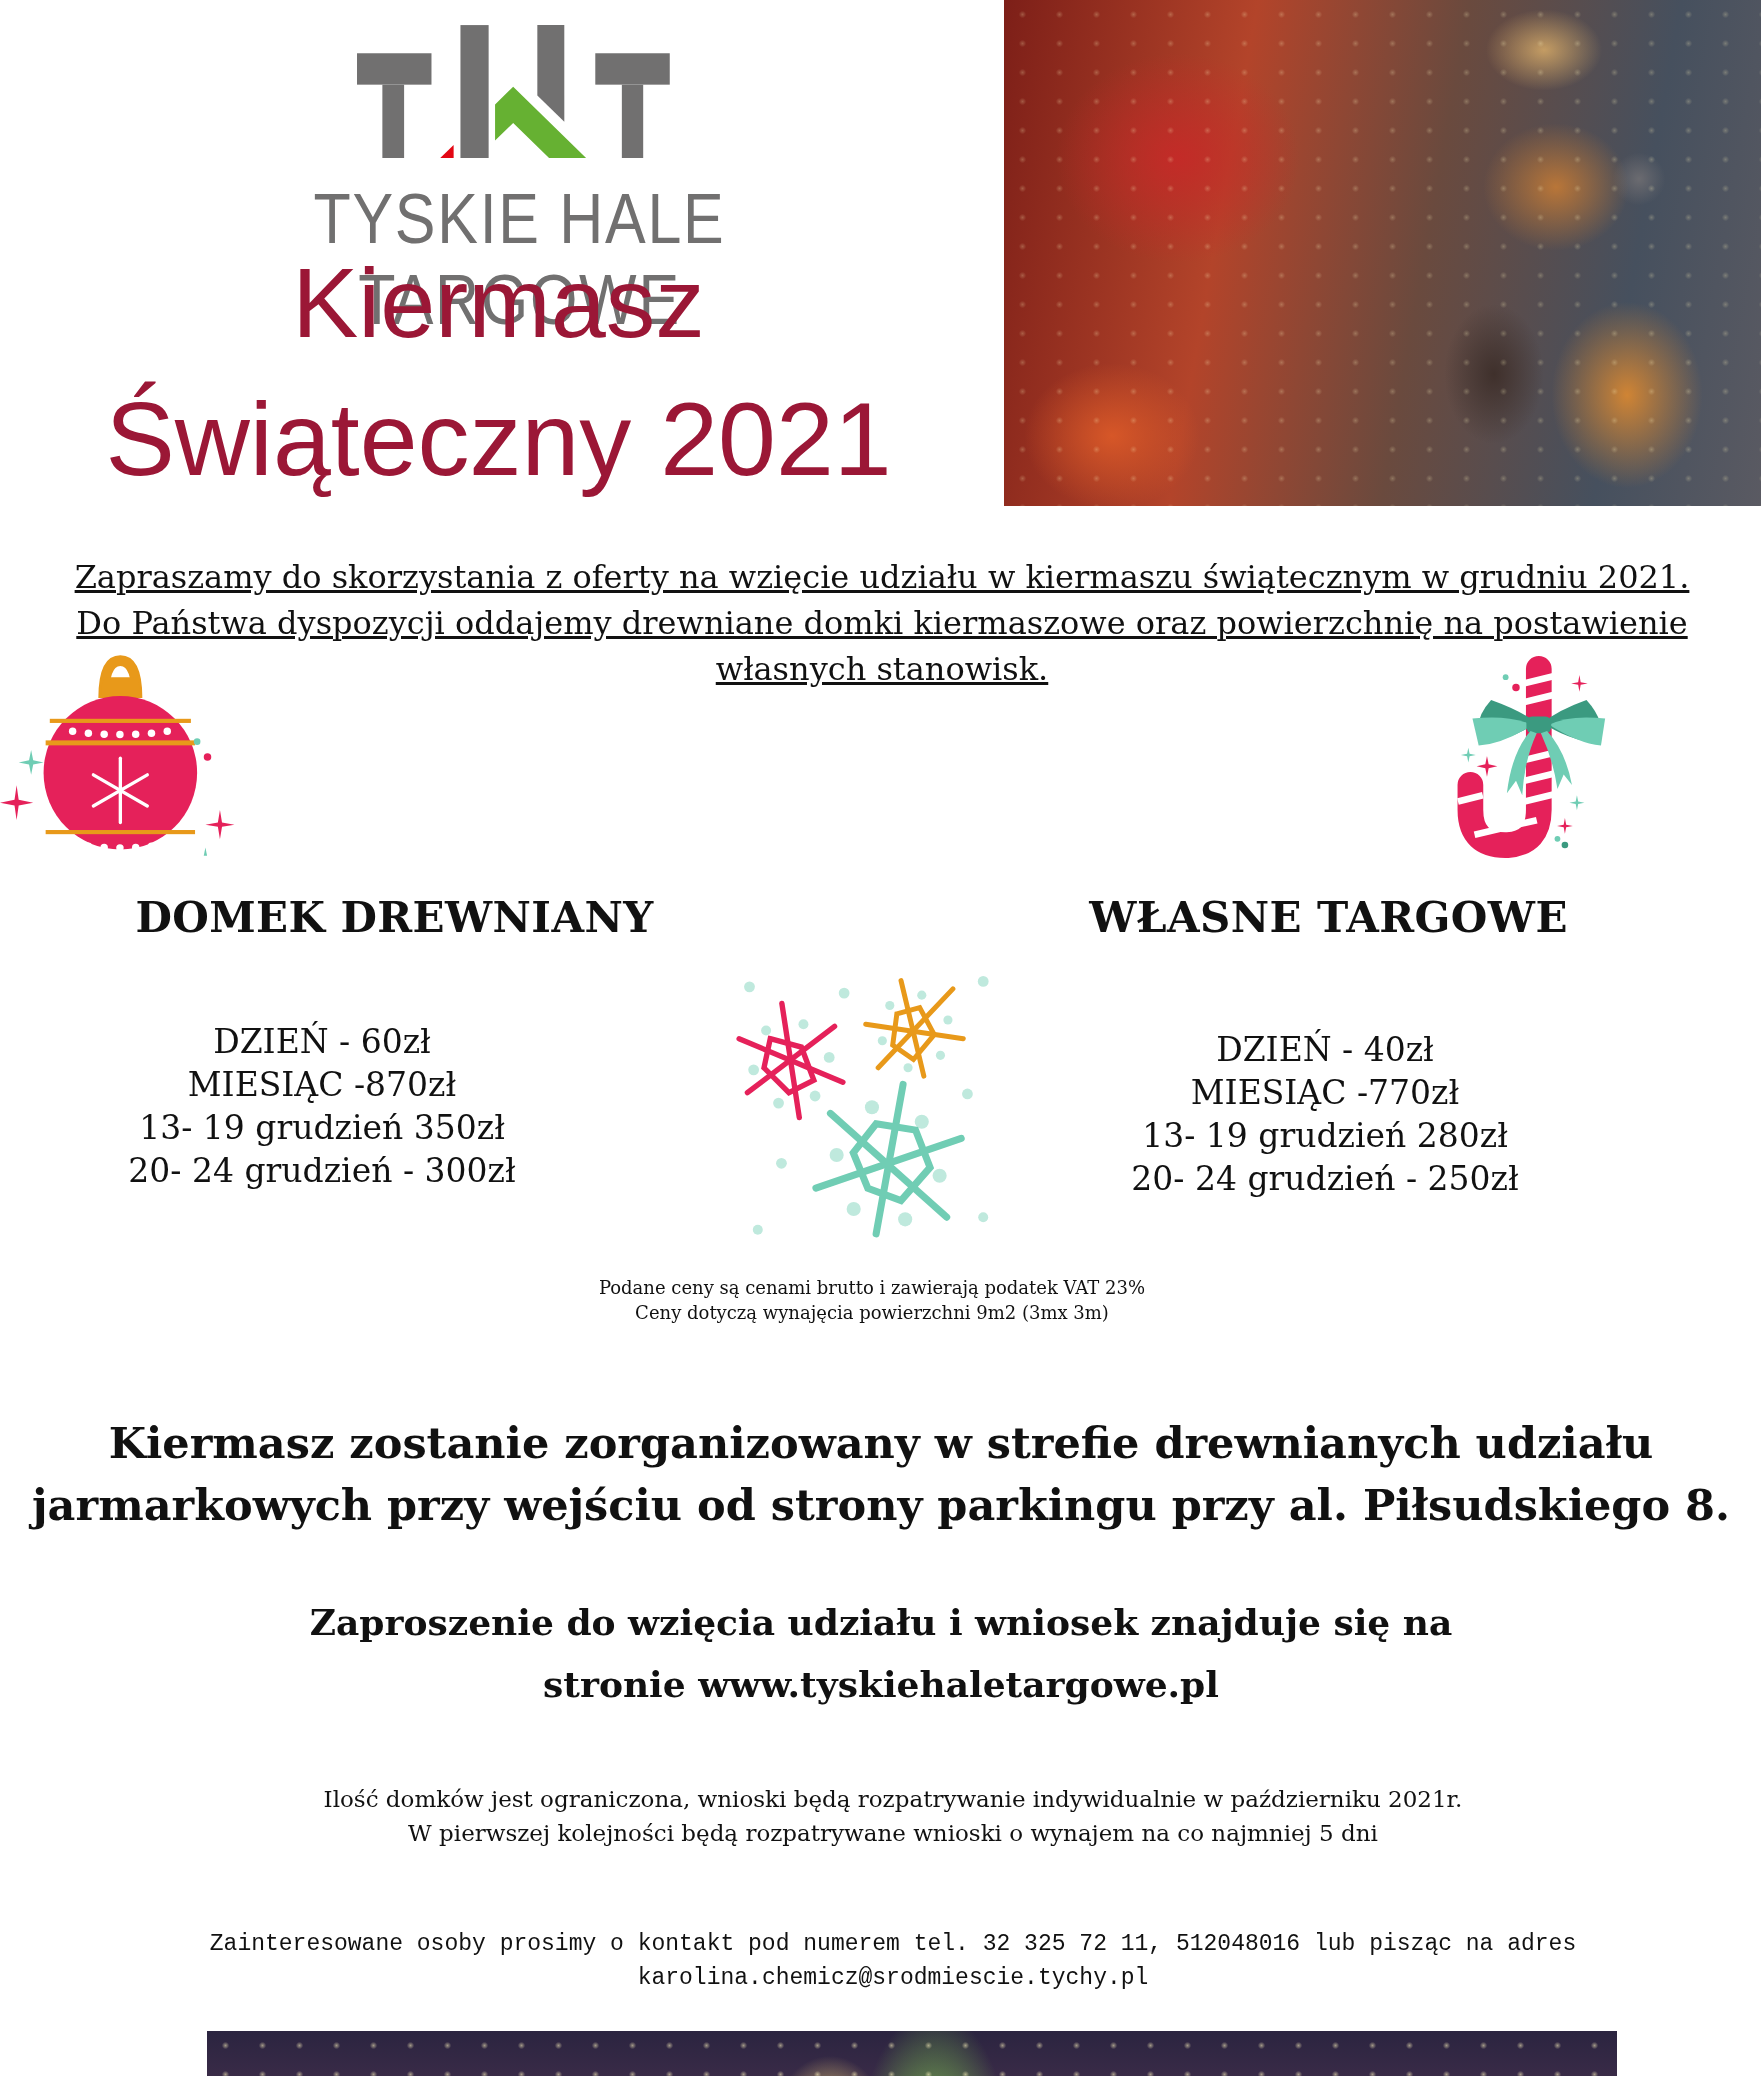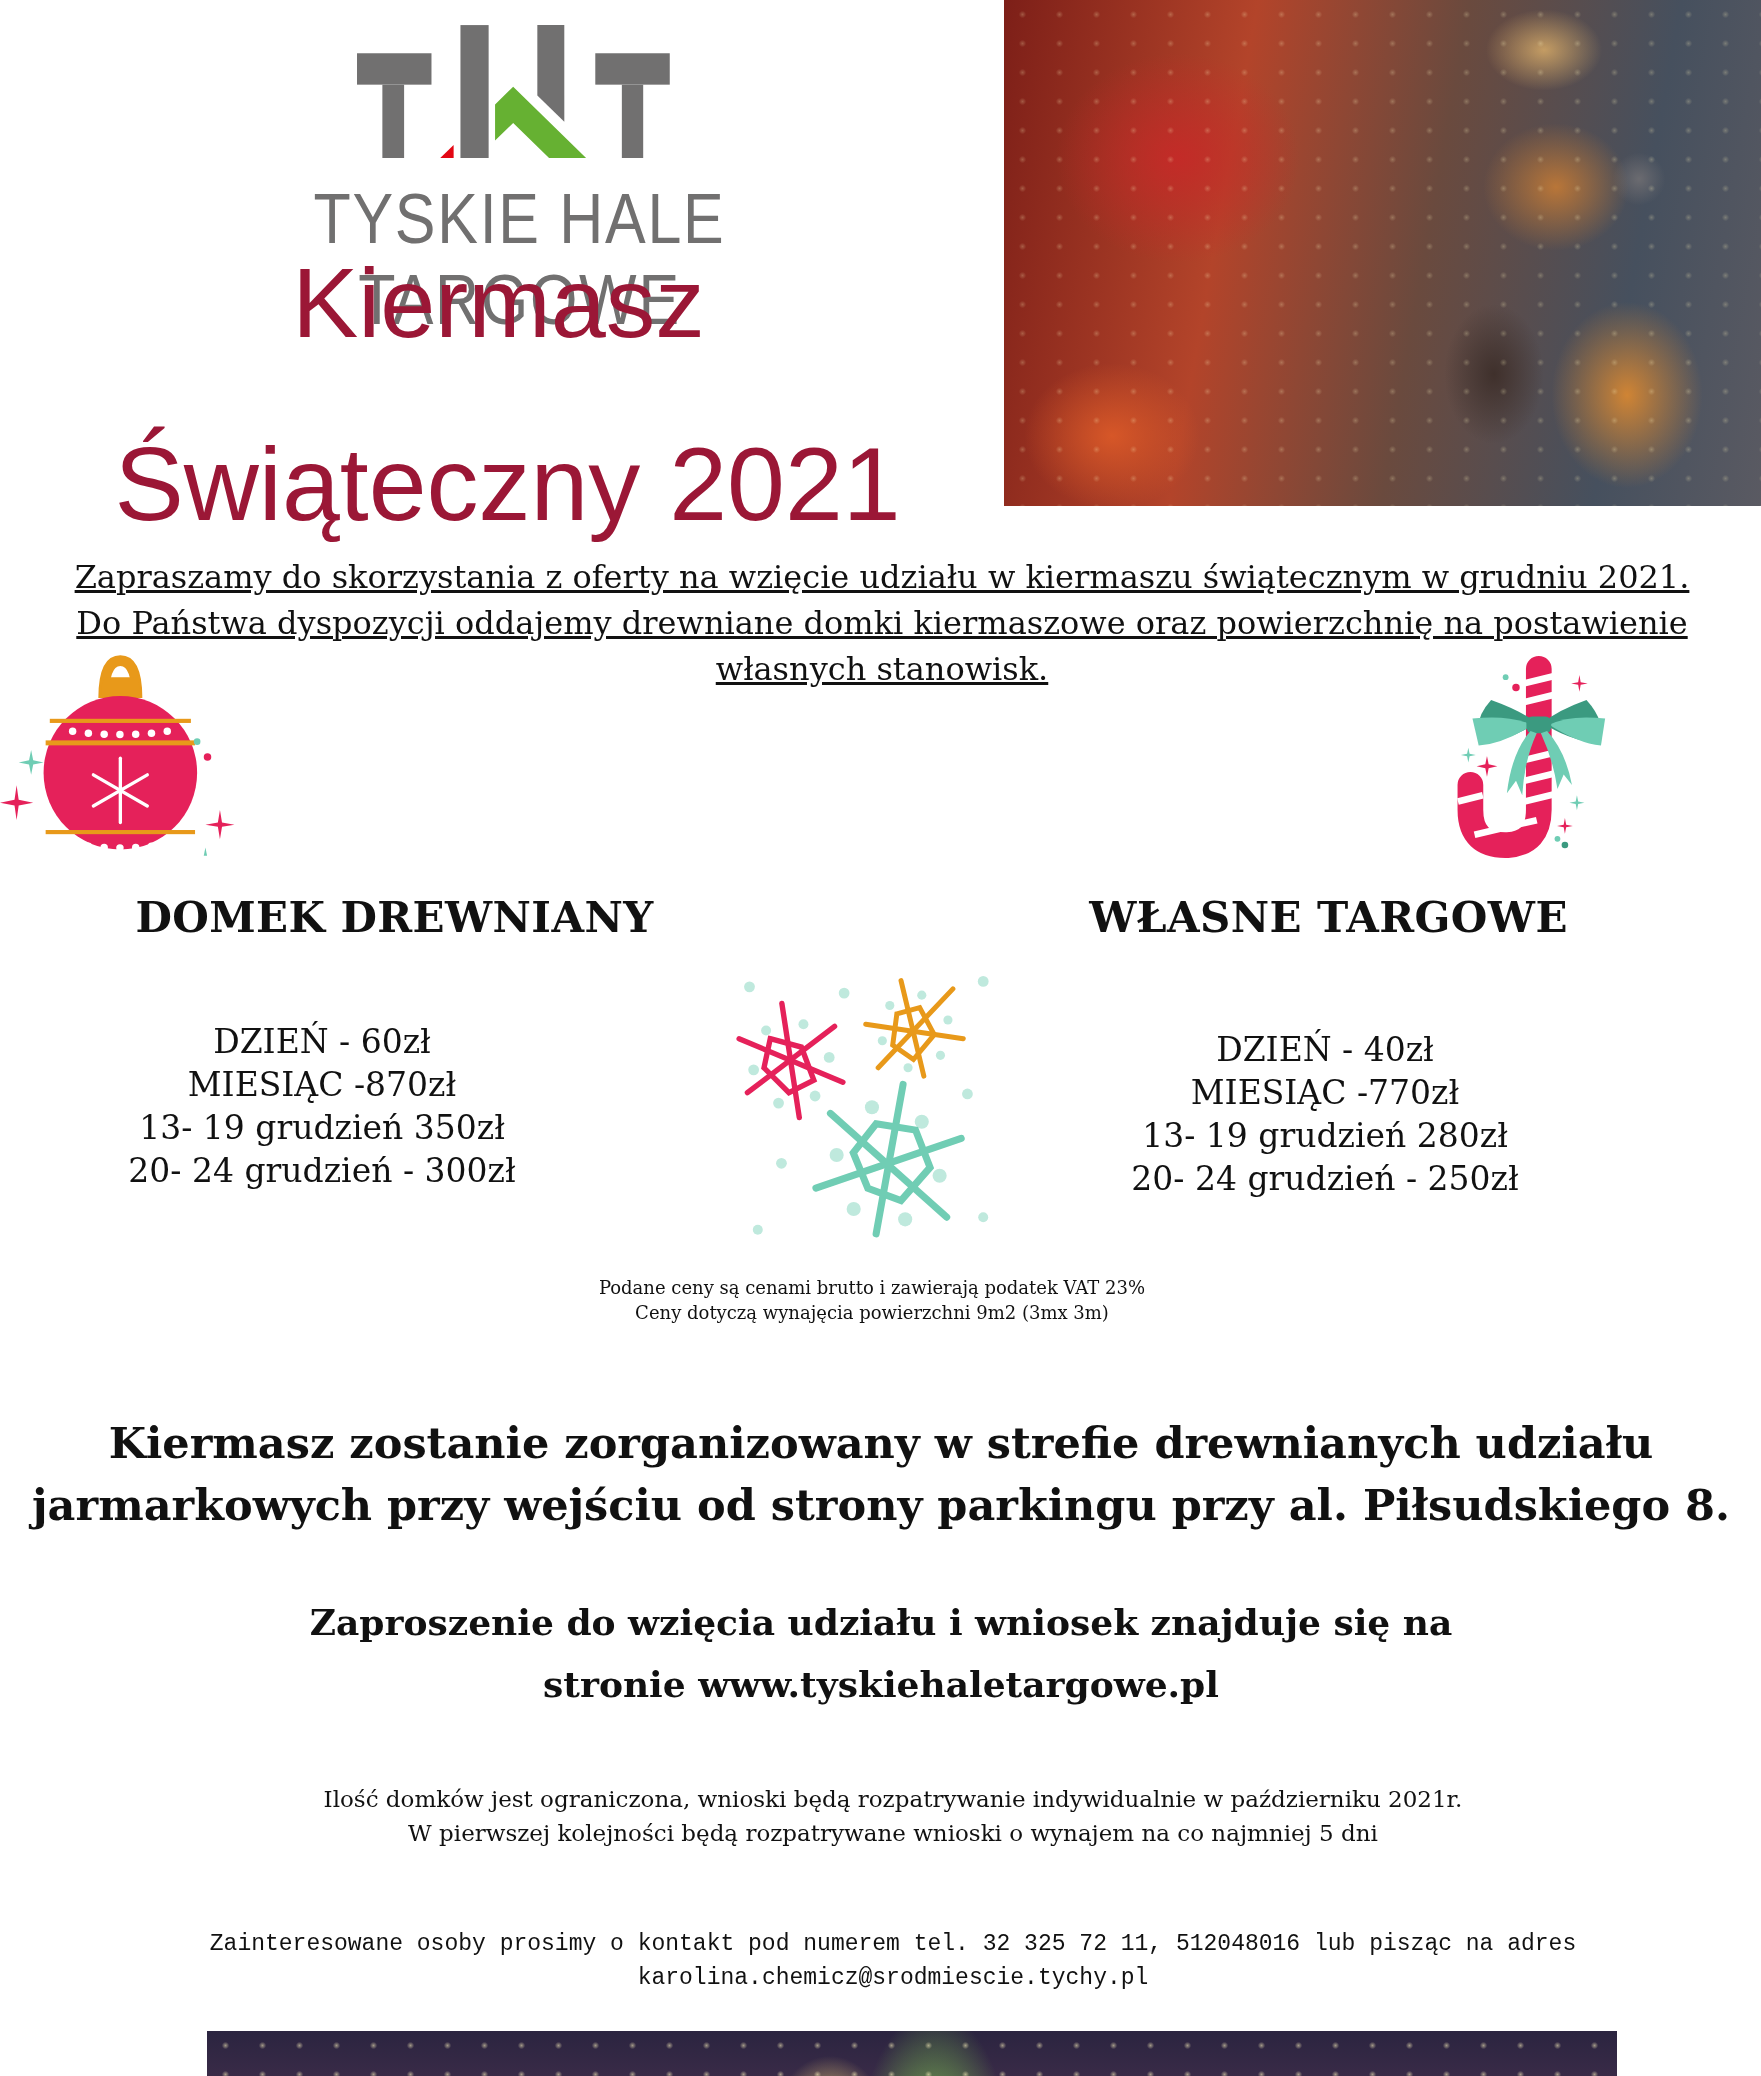--- a/index.html
+++ b/index.html
@@ -8,21 +8,21 @@
   .abs { position: absolute; }
   .center { text-align: center; }
 
   
   #logo { left: 355px; top: 25px; width: 322px; height: 133px; }
   #logo-text { left: 183px; top: 179px; width: 673px; font-family: "Liberation Sans", "DejaVu Sans", sans-serif;
                font-size: 61px; letter-spacing: 1.7px; color: #717070; font-weight: 400; text-align: center;
                transform: scaleY(1.15); transform-origin: top center; }
   .title { color: #9b1736; font-family: Liberation Sans, sans-serif; font-weight: 400; text-align: center; }
   #title-1 { left: 0; top: 253px; width: 997px; font-size: 99px; line-height: 1; }
-  #title-2 { left: 9px; top: 382px; width: 997px; font-size: 104px; line-height: 1.1; margin-top: 45px; }
+  #title-2 { left: 0; top: 382px; width: 997px; font-size: 104px; line-height: 1.1; }
 
   
   .photo { overflow: hidden; }
   #photo-top { left: 1004px; top: 0; width: 758px; height: 506px;
      background:
        radial-gradient(ellipse 108px 133px at 623px 395px, rgba(215,135,50,0.95), rgba(215,135,50,0) 70%),
        radial-gradient(ellipse 104px 91px at 552px 187px, rgba(190,120,55,0.95), rgba(190,120,55,0) 70%),
        radial-gradient(circle 33px at 635px 179px, #6b6b70, rgba(107,107,112,0) 80%),
        radial-gradient(ellipse 71px 100px at 490px 374px, rgba(60,45,40,0.9), rgba(60,45,40,0) 70%),
        radial-gradient(ellipse 174px 150px at 174px 158px, rgba(200,40,40,0.85), rgba(200,40,40,0) 70%),

